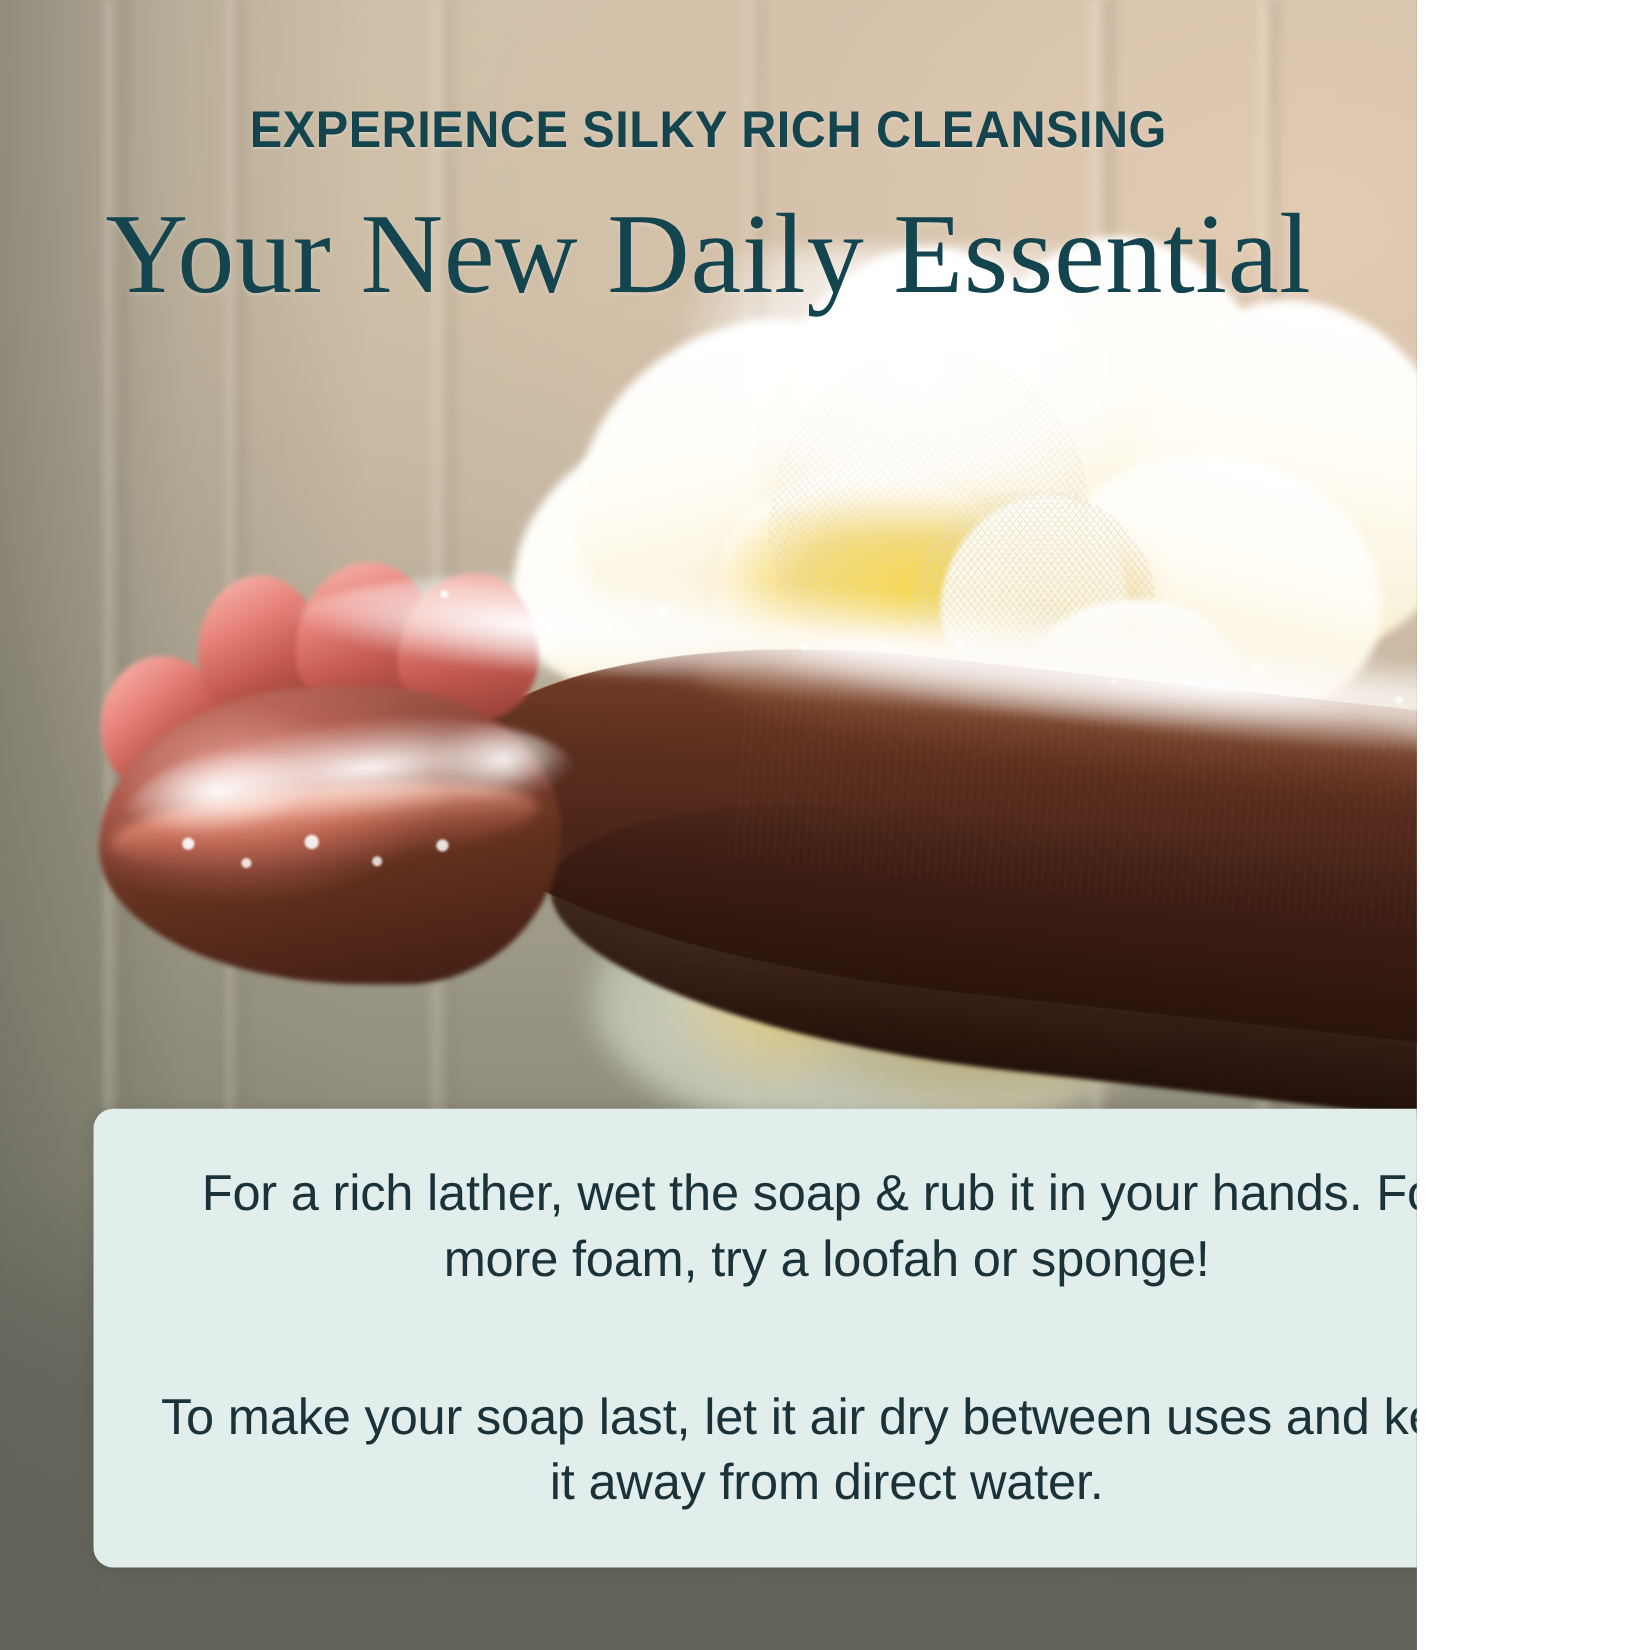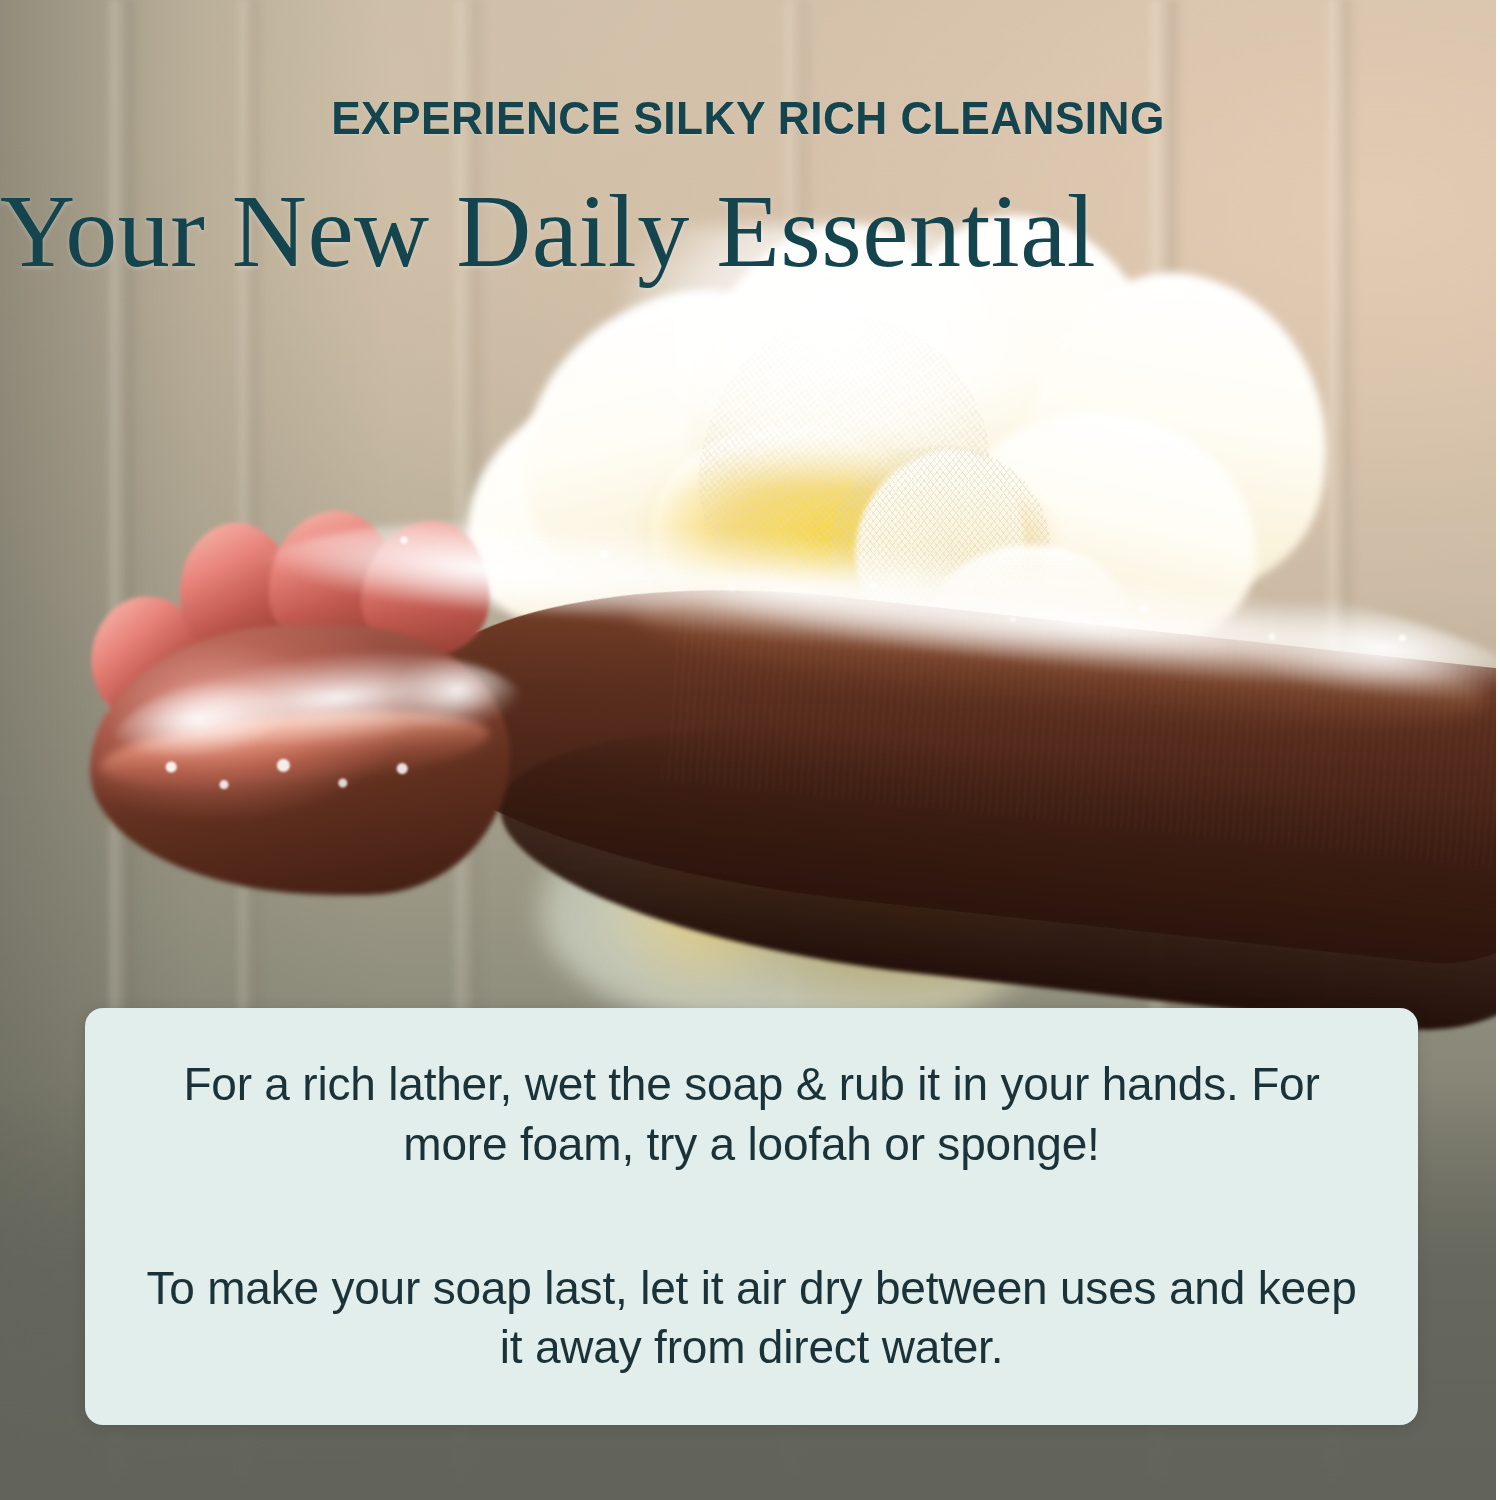--- a/index.html
+++ b/index.html
@@ -1,21 +1,21 @@
 <!DOCTYPE html>
 <html><head>
 <meta charset="utf-8">
 <title>Soap Lifestyle Marketing Image</title>
 <style>
   * { margin:0; padding:0; box-sizing:border-box; }
   html,body { background:#ffffff; }
 
   .canvas{
     position:relative;
-    width:1496px; height:1500px;
+    width:1288px; height:1500px;
     overflow:hidden;
     font-family:"Liberation Sans", sans-serif;
     background:#8f8c7e;
   }
 
   
   .bg-base{
     position:absolute; inset:0;
     background:
       linear-gradient(180deg,
@@ -258,20 +258,21 @@
     font-family:"Liberation Sans", sans-serif;
     font-weight:bold;
     font-size:47px;
     letter-spacing:.5px;
     color:#14454f;
     transform:scaleX(.94);
     text-shadow:0 1px 2px rgba(255,255,255,.28);
   }
   .headline{
     position:absolute; left:0; right:0; top:178px;
+    text-align:center;
     font-family:"Liberation Serif", serif;
     font-size:104px;
     line-height:1.02;
     color:#14454f;
     letter-spacing:.5px;
     text-shadow:0 2px 4px rgba(255,255,255,.25);
   }
 
   
   .caption-card{

